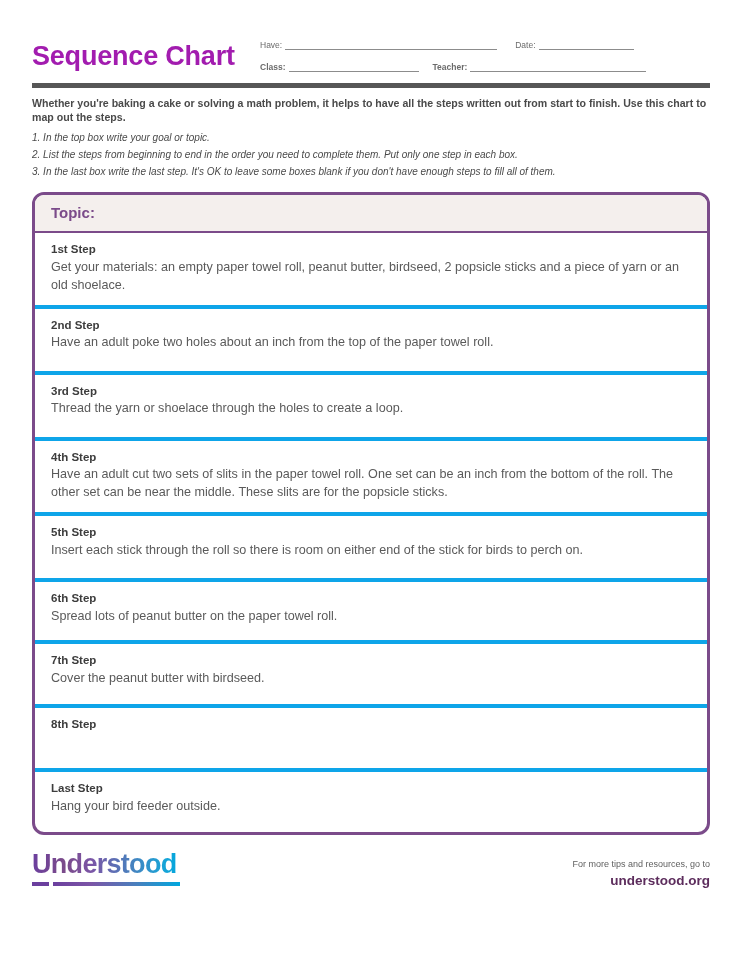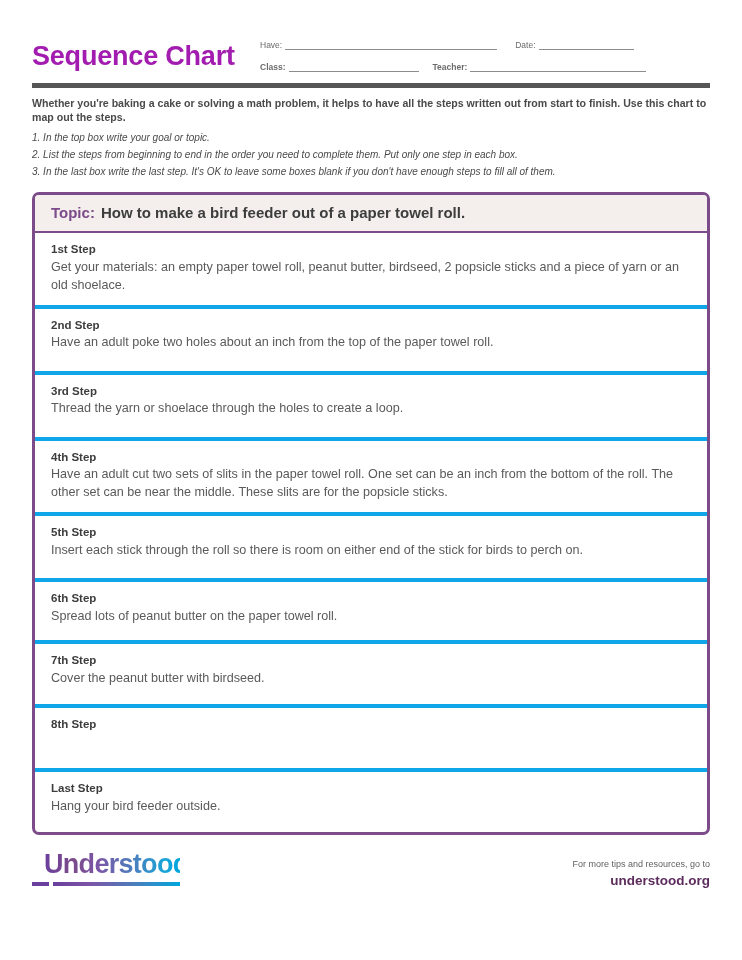--- a/index.html
+++ b/index.html
@@ -96,21 +96,21 @@
     font-style: italic;
     color: #4a4a4a;
     line-height: 1.32;
     margin-bottom: 4px;
   }
 
   
   .chart {
     margin-top: 14px;
     border: 3px solid #7b4b8a;
-    border-radius: 7px;
+    border-radius: 12px;
     overflow: hidden;
     background: #ffffff;
   }
   .topic-row {
     background: #f4efed;
     border-bottom: 2px solid #7b4b8a;
     padding: 9px 16px 10px 16px;
     display: flex;
     align-items: baseline;
   }
@@ -160,21 +160,20 @@
   }
   .logo-word {
     font-size: 27px;
     font-weight: bold;
     letter-spacing: -0.7px;
     line-height: 1;
     background: linear-gradient(90deg, #6b3f9e 0%, #7b4b8a 22%, #7b55a6 40%, #4a7fbd 66%, #1aa3d6 88%, #00a7de 100%);
     -webkit-background-clip: text;
     background-clip: text;
     color: transparent;
-    margin-left: 12px;
     -webkit-text-fill-color: transparent;
   }
   .logo-underline {
     display: flex;
     margin-top: 4px;
     height: 4px;
   }
   .ul-dash {
     width: 17px;
     background: #6b3f9e;
@@ -242,21 +241,20 @@
     <div class="intro">Whether you're baking a cake or solving a math problem, it helps to have all the steps written out from start to finish. Use this chart to map out the steps.</div>
     <div class="step-note">1. In the top box write your goal or topic.</div>
     <div class="step-note">2. List the steps from beginning to end in the order you need to complete them. Put only one step in each box.</div>
     <div class="step-note">3. In the last box write the last step. It's OK to leave some boxes blank if you don't have enough steps to fill all of them.</div>
   </div>
 
   <div class="chart">
 
     <div class="topic-row">
       <span class="topic-label">Topic:</span>
-      <span class="topic-value">How to make a bird feeder out of a paper towel roll.</span>
     </div>
 
     <div class="step-box" style="min-height:66px">
       <div class="step-label">1st Step</div>
       <div class="step-text">Get your materials: an empty paper towel roll, peanut butter, birdseed, 2 popsicle sticks and a piece of yarn or an old shoelace.</div>
     </div>
 
     <div class="step-box" style="min-height:66px">
       <div class="step-label">2nd Step</div>
       <div class="step-text">Have an adult poke two holes about an inch from the top of the paper towel roll.</div>

